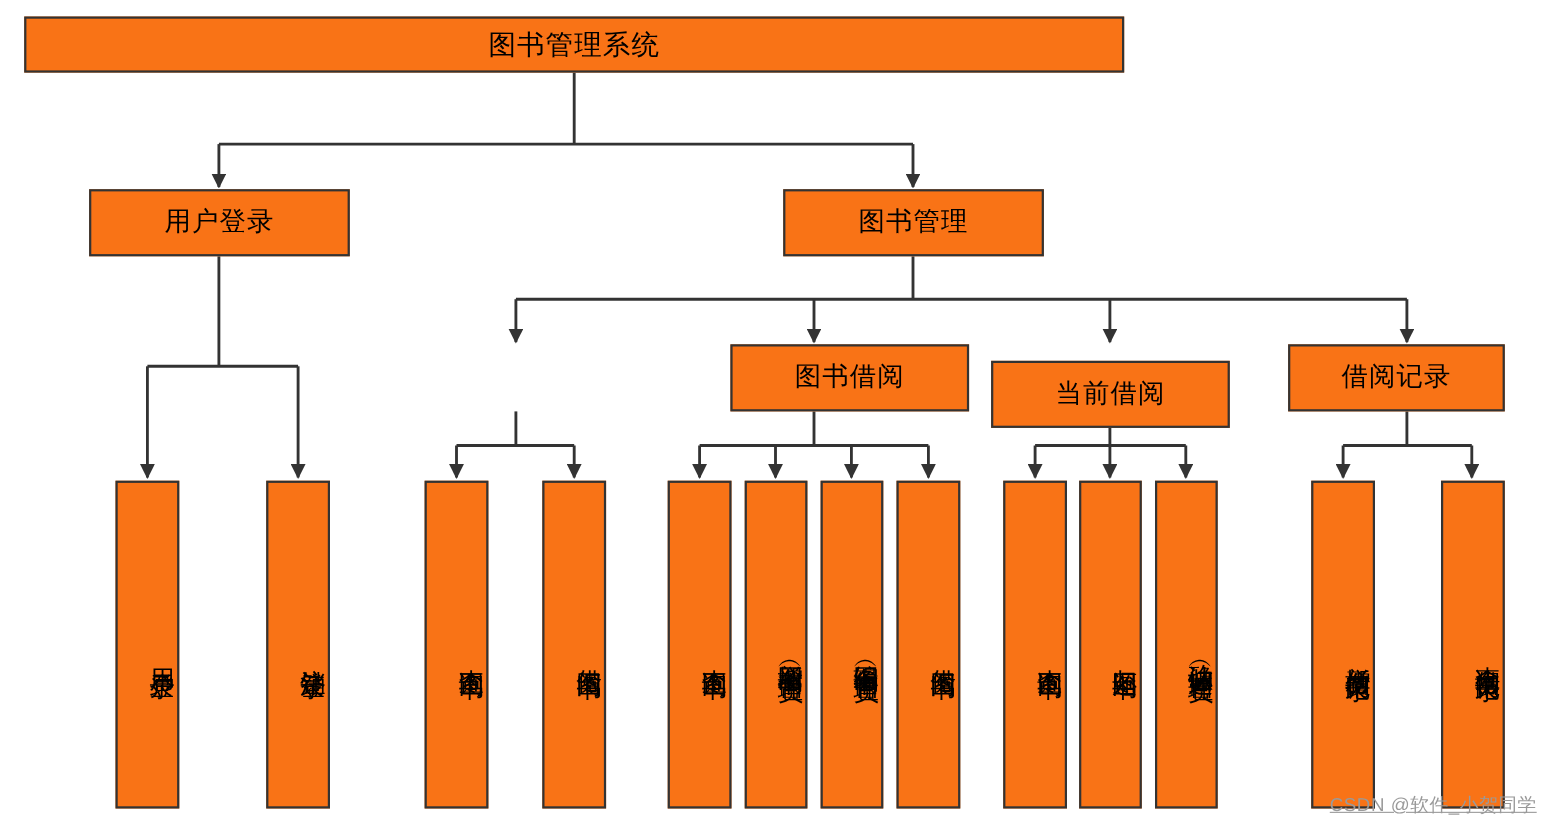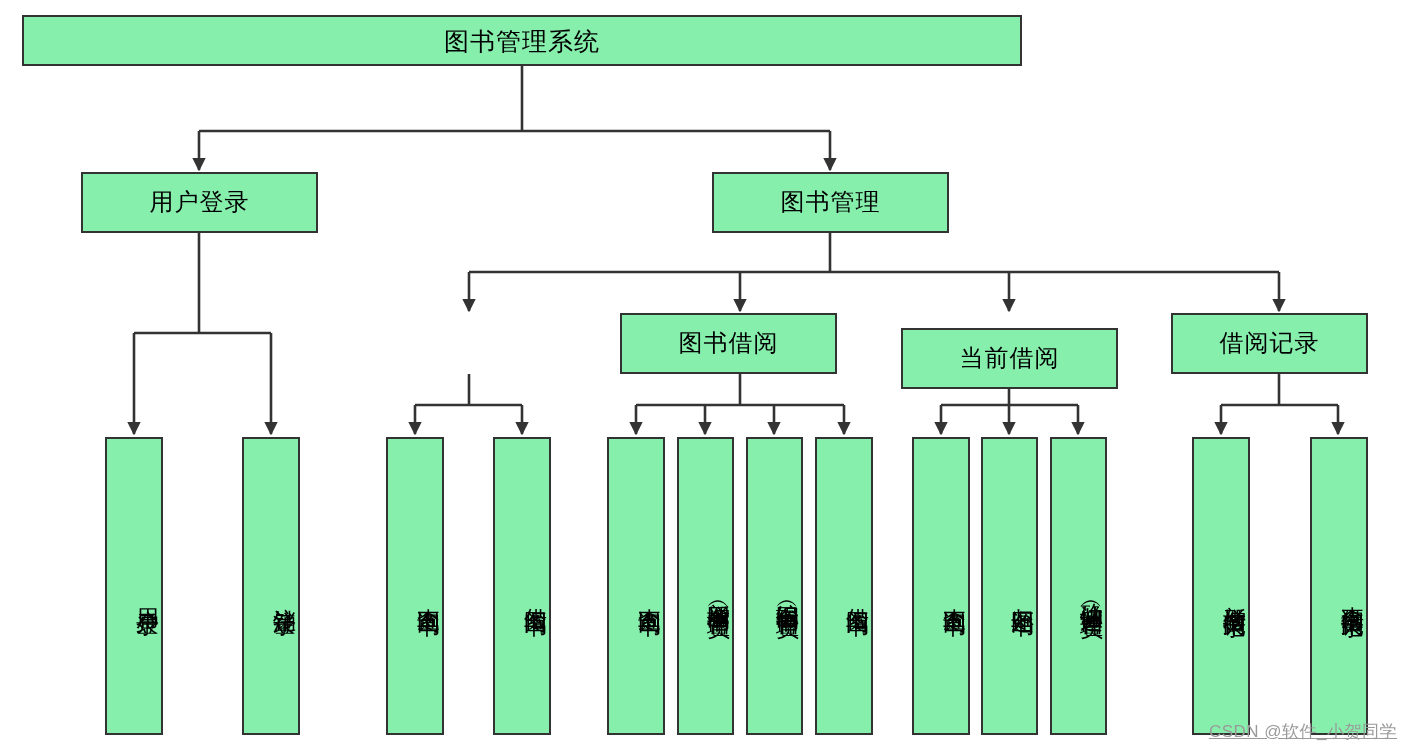--- a/index.html
+++ b/index.html
@@ -22,21 +22,21 @@
     position: absolute;
     left: 0;
     top: 0;
     width: 1405px;
     height: 747px;
     pointer-events: none;
   }
   .node {
     position: absolute;
     box-sizing: border-box;
-    background: #86efac;
+    background: #f97316;
     border: 2px solid #333333;
     display: flex;
     align-items: center;
     justify-content: center;
     color: #000000;
     text-align: right;
     z-index: 2;
   }
   .node-h {
     font-size: 24px;
@@ -137,21 +137,21 @@
 
   <div class="node node-h" style="left:81px; top:172px; width:237px; height:61px;">
     <span>用户登录</span>
   </div>
 
   <div class="node node-h" style="left:712px; top:172px; width:237px; height:61px;font-family:Liberation Serif, serif;">
     <span>图书管理</span>
   </div>
 
 
-  <div class="node node-h" style="left:620px; top:313px; width:217px; height:61px;">
+  <div class="node node-h" style="left:664px; top:313px; width:217px; height:61px;">
     <span>图书借阅</span>
   </div>
 
   <div class="node node-h" style="left:901px; top:313px; width:217px; height:61px;margin-top:15px;">
     <span>当前借阅</span>
   </div>
 
   <div class="node node-h" style="left:1171px; top:313px; width:197px; height:61px;">
     <span>借阅记录</span>
   </div>

